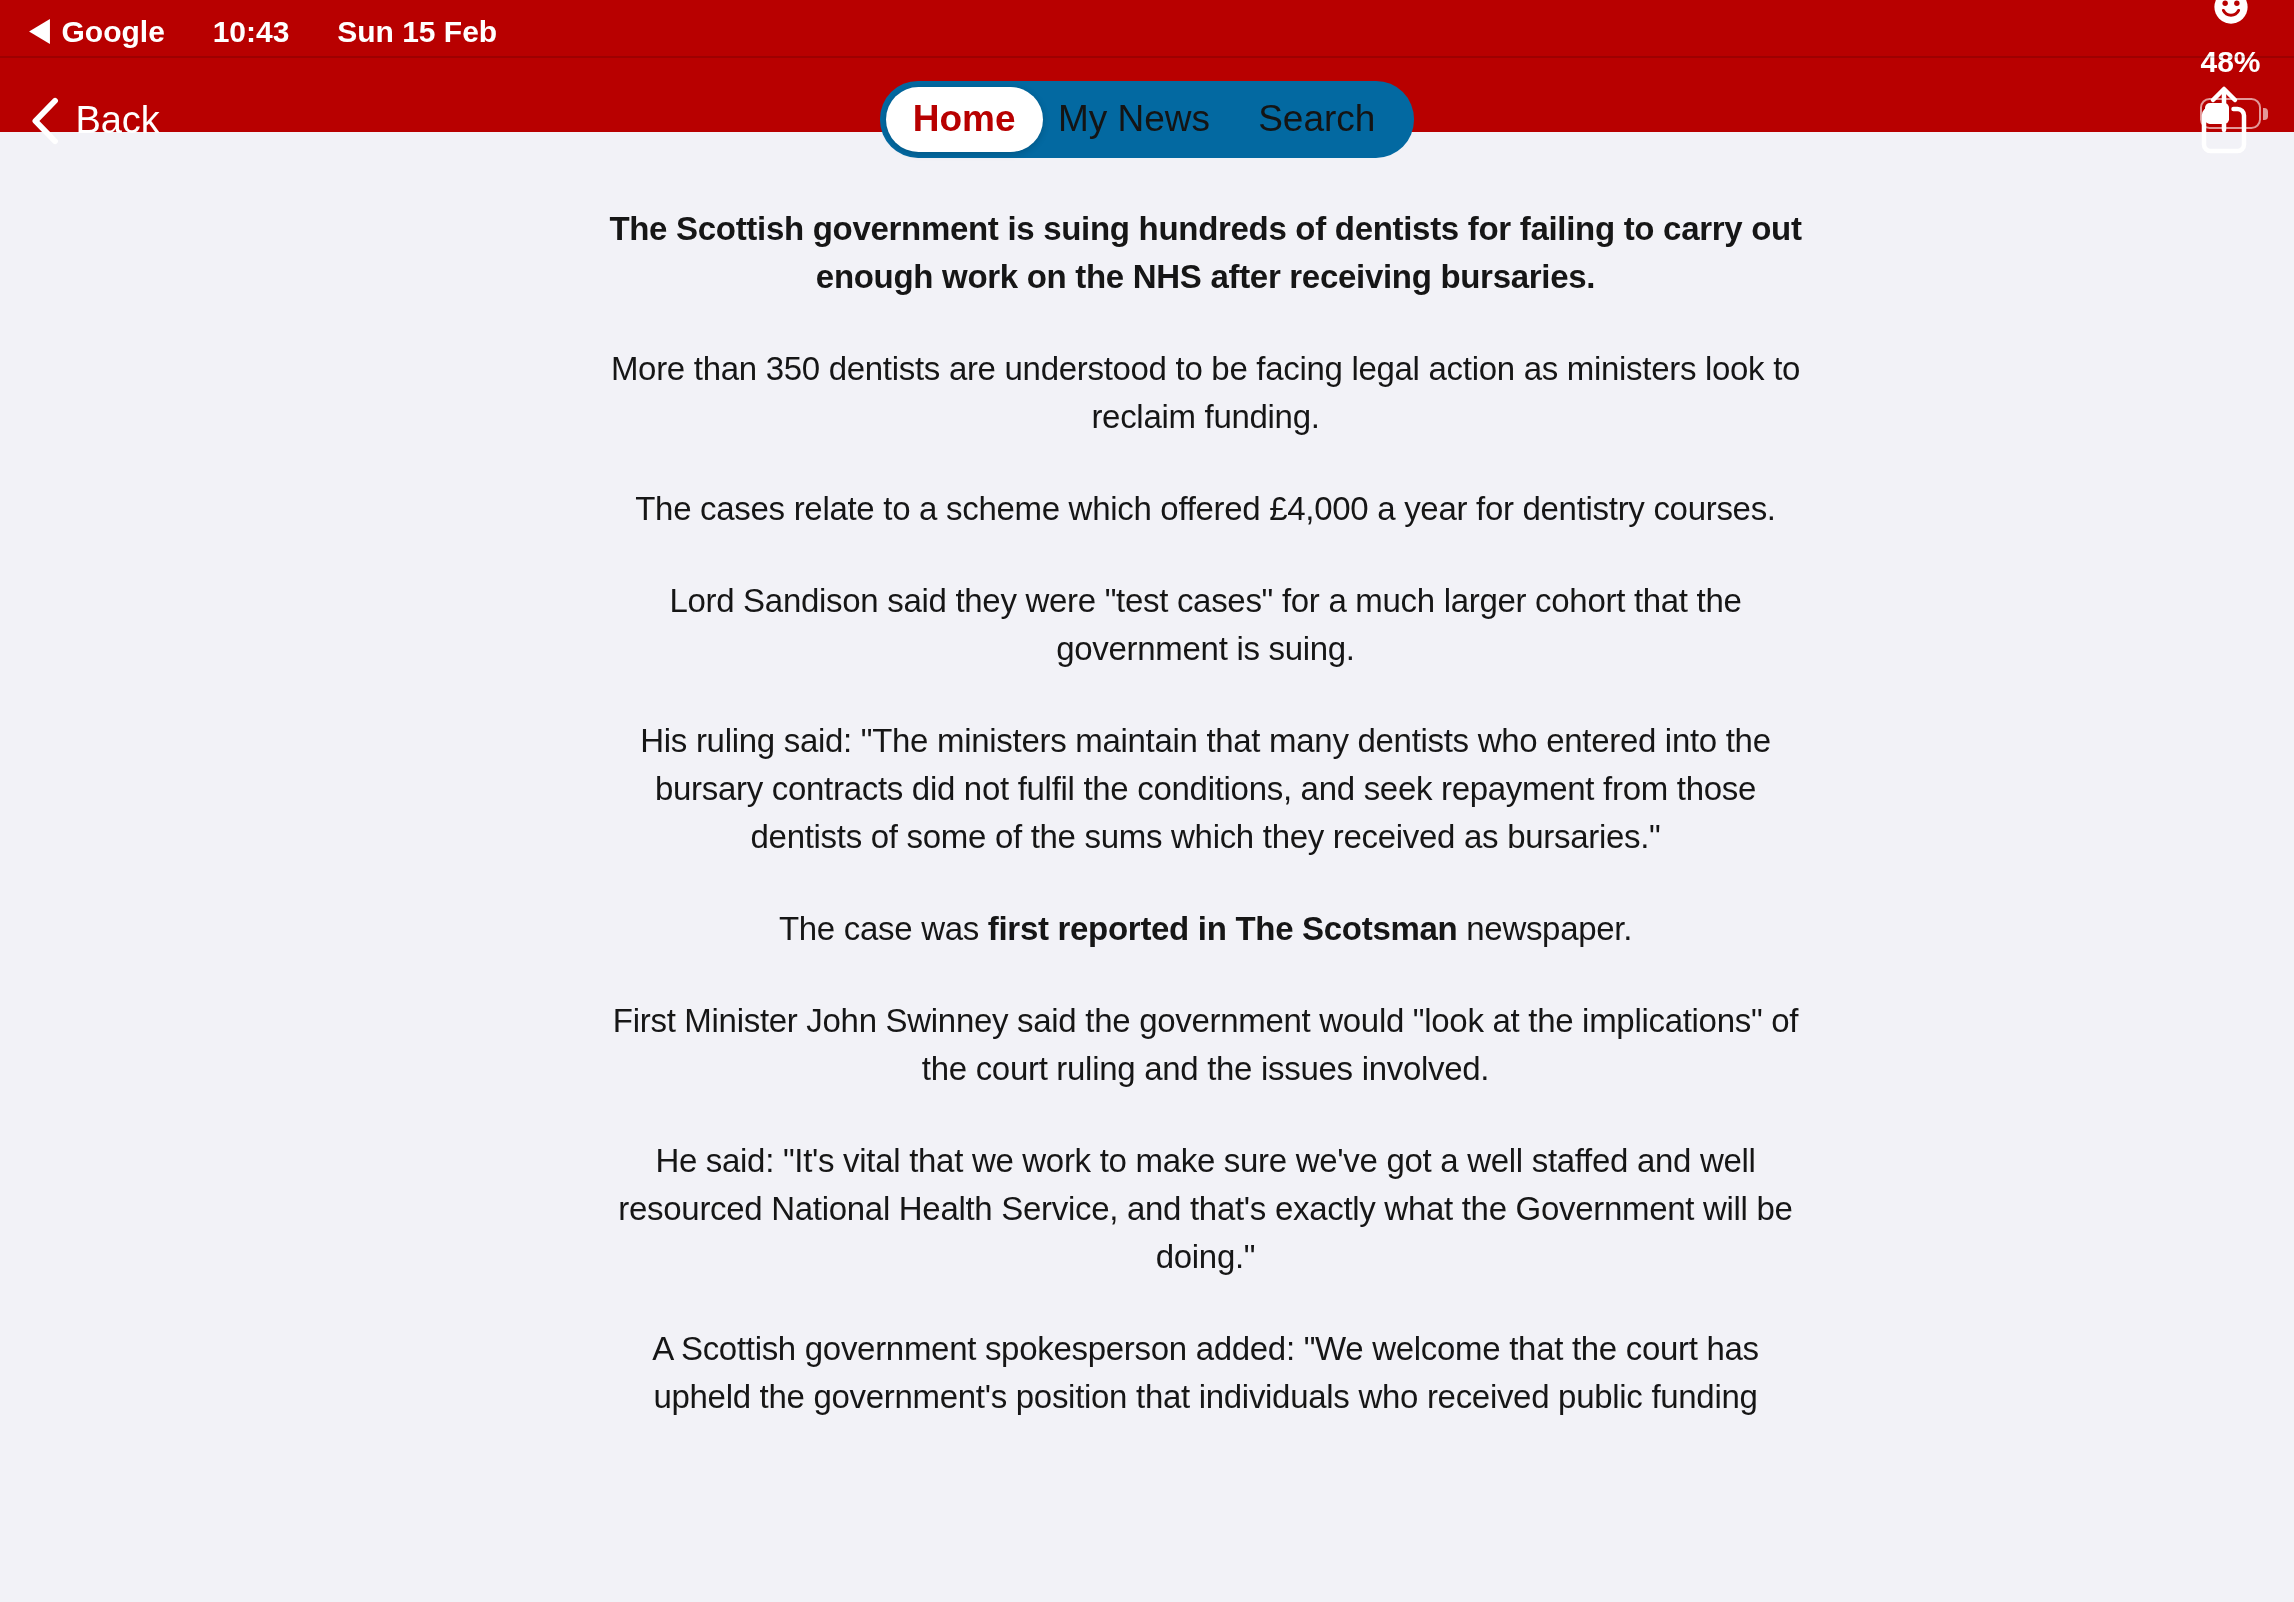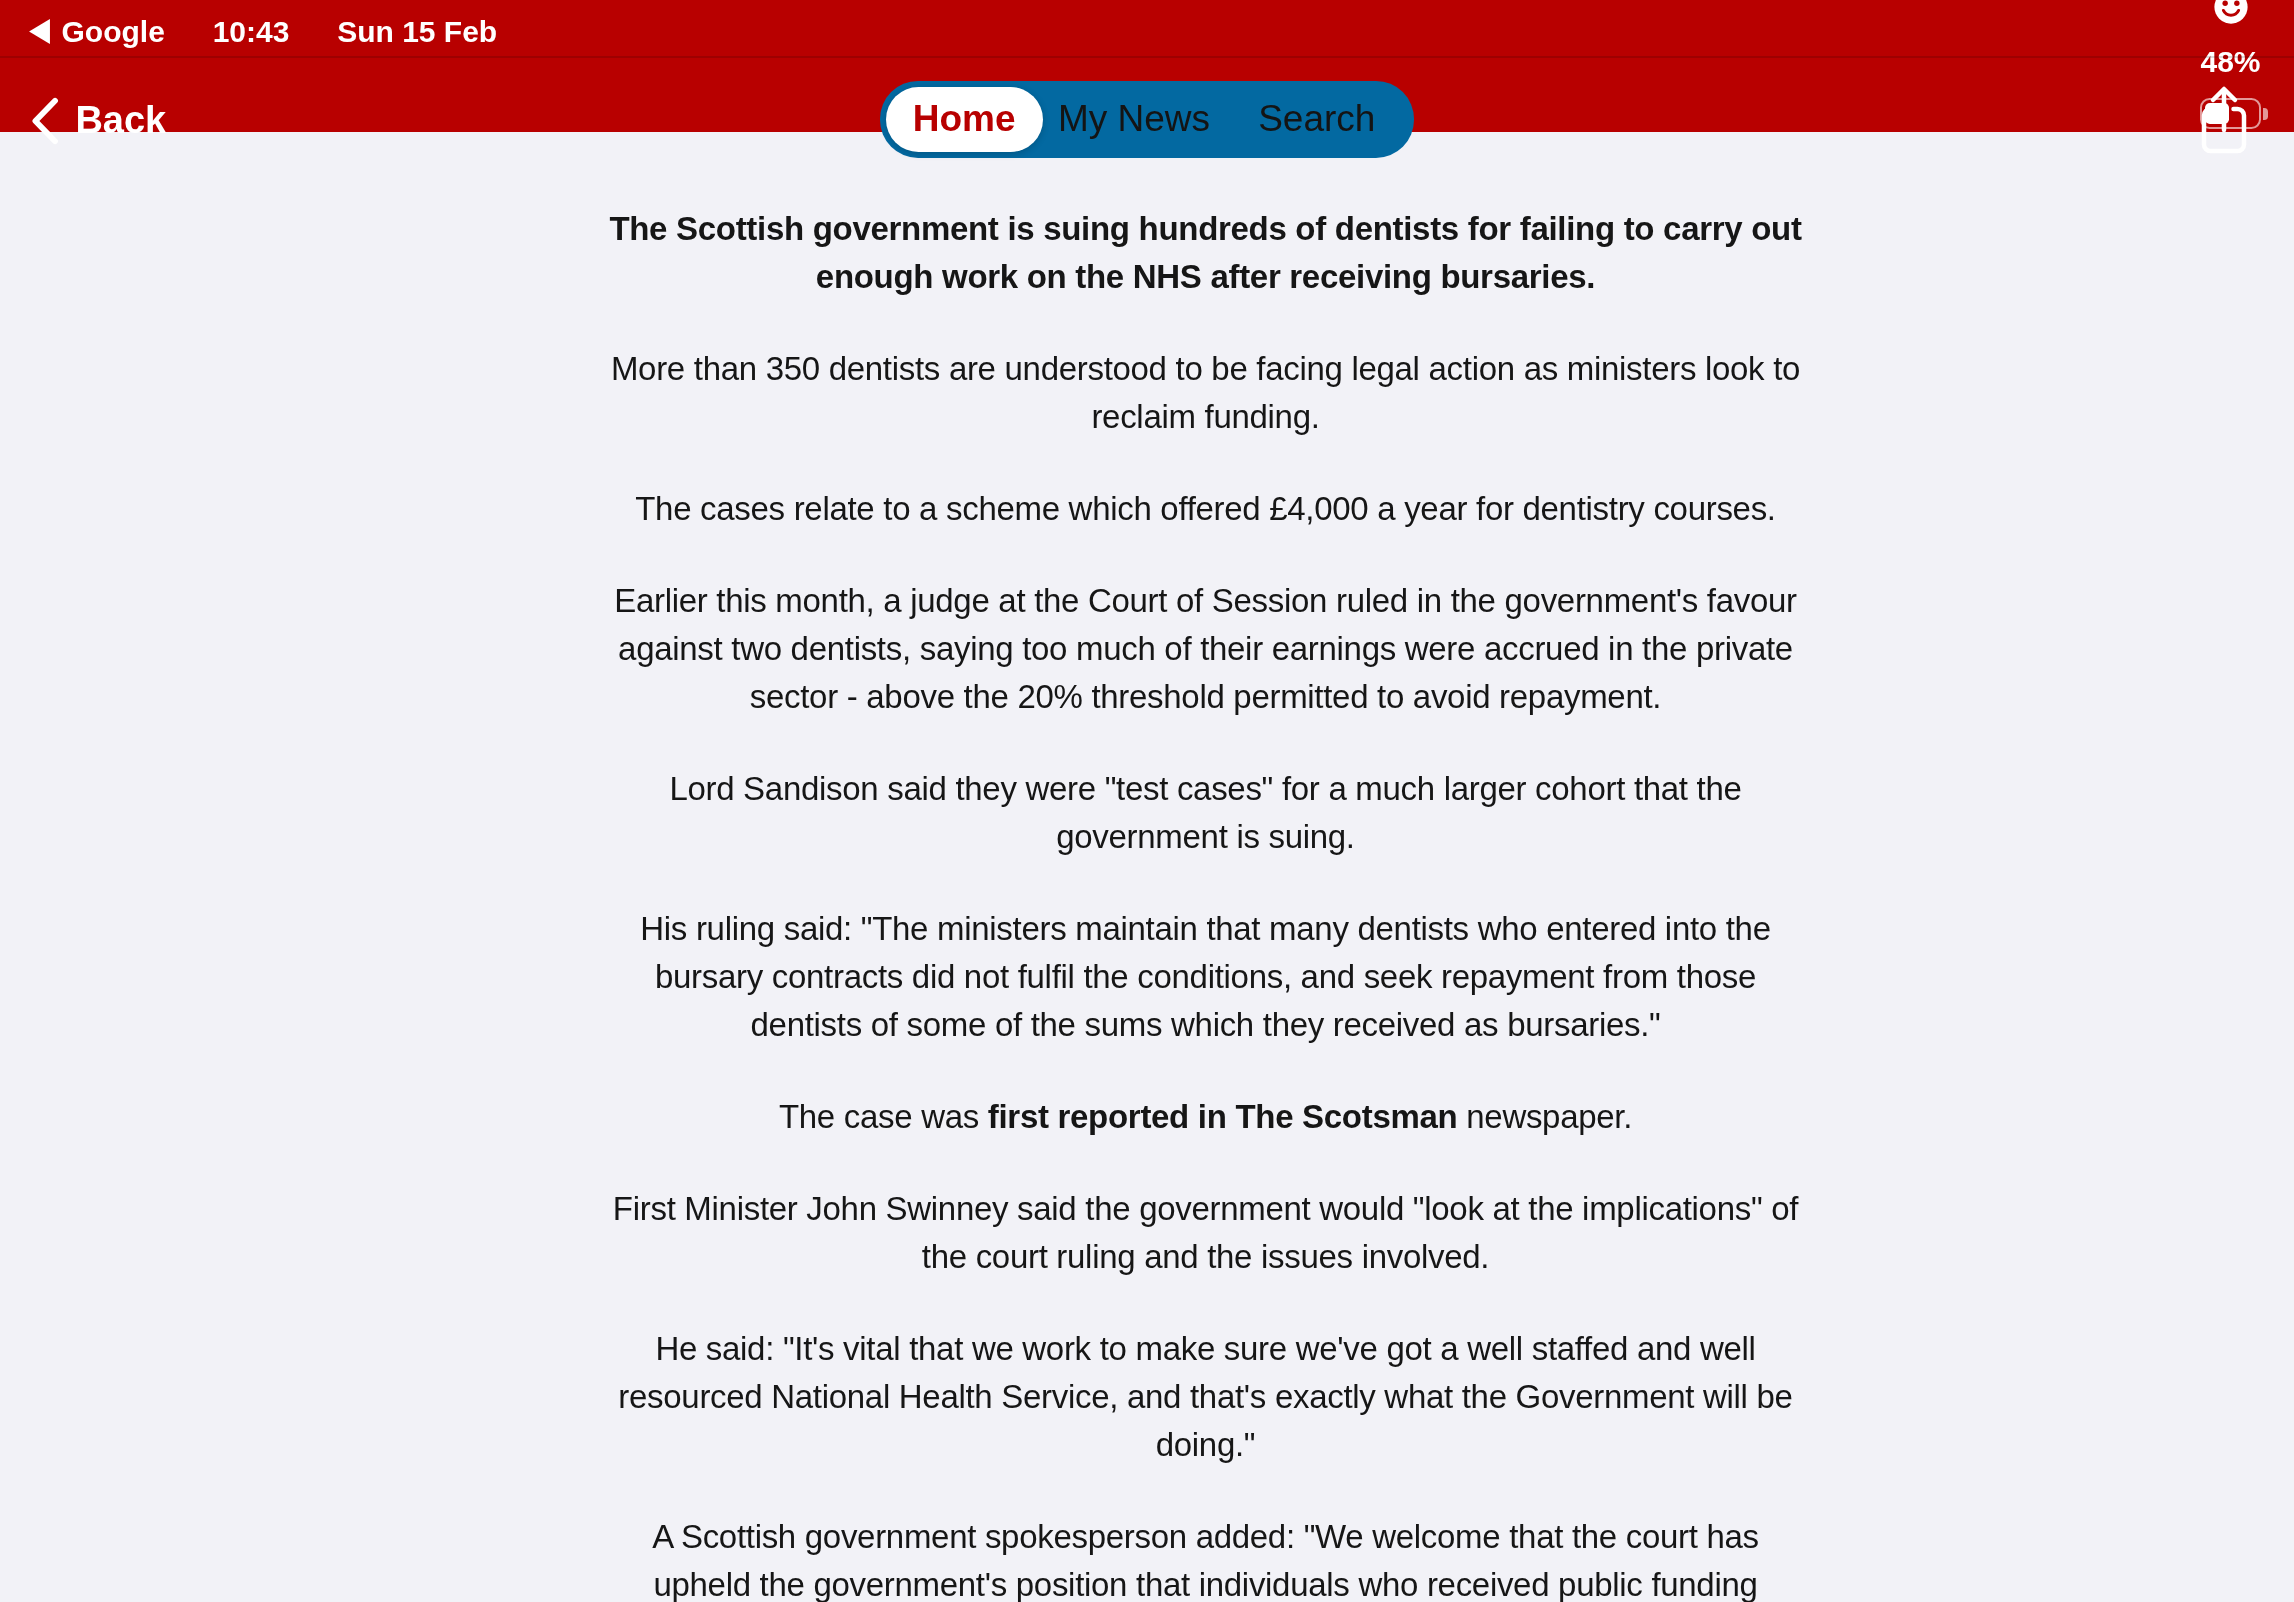--- a/index.html
+++ b/index.html
@@ -50,21 +50,21 @@
     background: rgba(255,255,255,0.6);
     border-radius: 0 3.8px 3.8px 0;
   }
 
   .nav-bar {
     position: absolute; top: 56px; left: 0; right: 0; height: 129px;
   }
   .back-button {
     position: absolute; left: 29px; top: 50%; transform: translateY(-50%);
     display: flex; align-items: center; gap: 15.4px;
-    font-size: 38px; font-weight: 700; color: #fff;
+    font-size: 38px; font-weight: 400; color: #fff;
     cursor: pointer;
   }
 
   .tab-bar {
     position: absolute; left: 50%; top: 50%; transform: translate(-50%,-52%);
     width: 534px; height: 77px;
     background: #0369a1;
     border-radius: 38px;
     display: flex; align-items: center;
     padding: 5.8px;
@@ -198,23 +198,20 @@
   </div>
 </div>
 
 <div class="article">
   <p class="lead">The Scottish government is suing hundreds of dentists for failing to carry out
 enough work on the NHS after receiving bursaries.</p>
 
   <p>More than 350 dentists are understood to be facing legal action as ministers look to
 reclaim funding.</p>
   <p>The cases relate to a scheme which offered £4,000 a year for dentistry courses.</p>
-  <p>Earlier this month, a judge at the Court of Session ruled in the government's favour
-against two dentists, saying too much of their earnings were accrued in the private
-sector - above the 20% threshold permitted to avoid repayment.</p>
   <p>Lord Sandison said they were "test cases" for a much larger cohort that the
 government is suing.</p>
   <p>His ruling said: "The ministers maintain that many dentists who entered into the
 bursary contracts did not fulfil the conditions, and seek repayment from those
 dentists of some of the sums which they received as bursaries."</p>
 
   <p><span>The case was </span><span class="inline-link">first reported in The Scotsman</span><span> newspaper.</span></p>
 
   <p>First Minister John Swinney said the government would "look at the implications" of
 the court ruling and the issues involved.</p>

